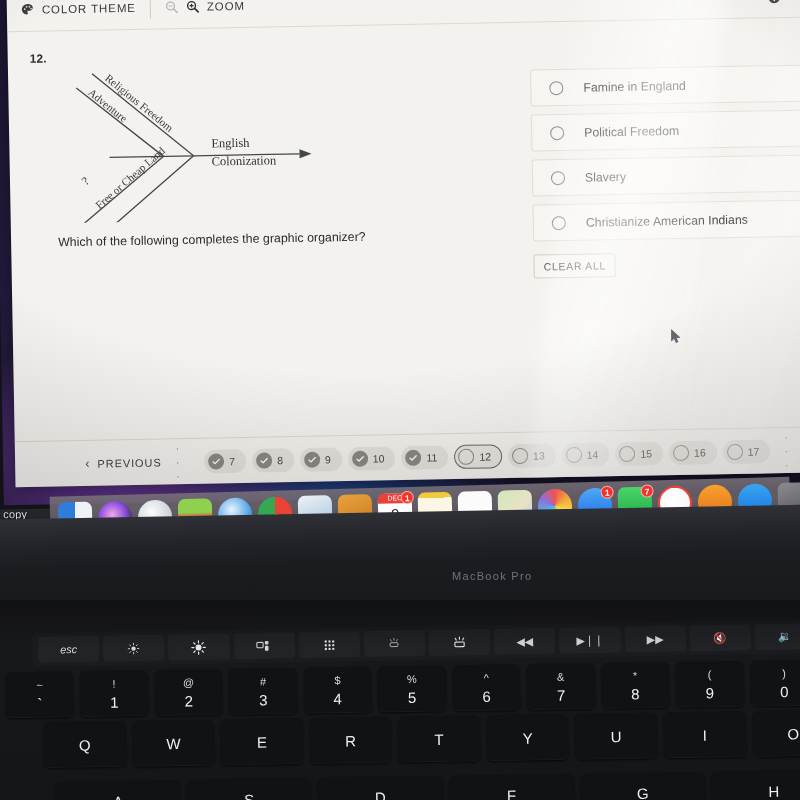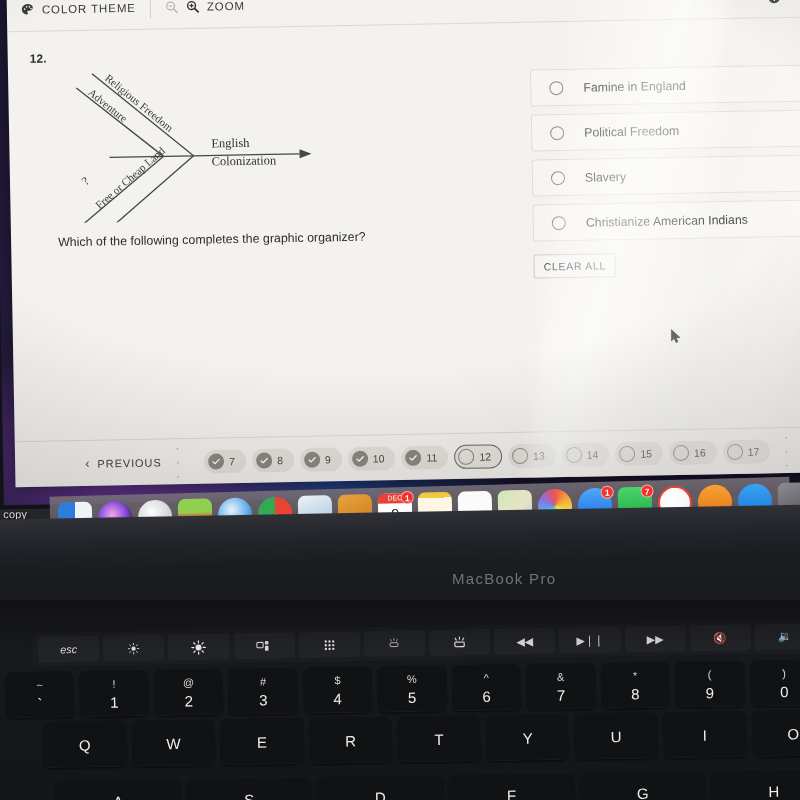--- a/index.html
+++ b/index.html
@@ -169,21 +169,21 @@
   }
 
   
   .hinge {
     position: absolute; left: -10px; top: 512px; width: 830px; height: 52px;
     background: linear-gradient(180deg, #303136 0%, #222328 55%, #1b1c20 100%);
     transform: rotate(-1.05deg);
   }
   .mbp {
     position: absolute; left: 452px; top: 570px;
-    color: #70737a; font-size: 15px; letter-spacing: 1.3px;
+    color: #70737a; font-size: 11px; letter-spacing: 1.3px;
   }
 
   
   .touchbar {
     position: absolute; left: 32px; top: 626px; width: 790px; height: 34px;
     background: #1b1c1f; border-radius: 5px;
     display: flex; align-items: center; gap: 4px; padding: 0 6px;
     transform: rotate(-1deg);
   }
   .tkey {

